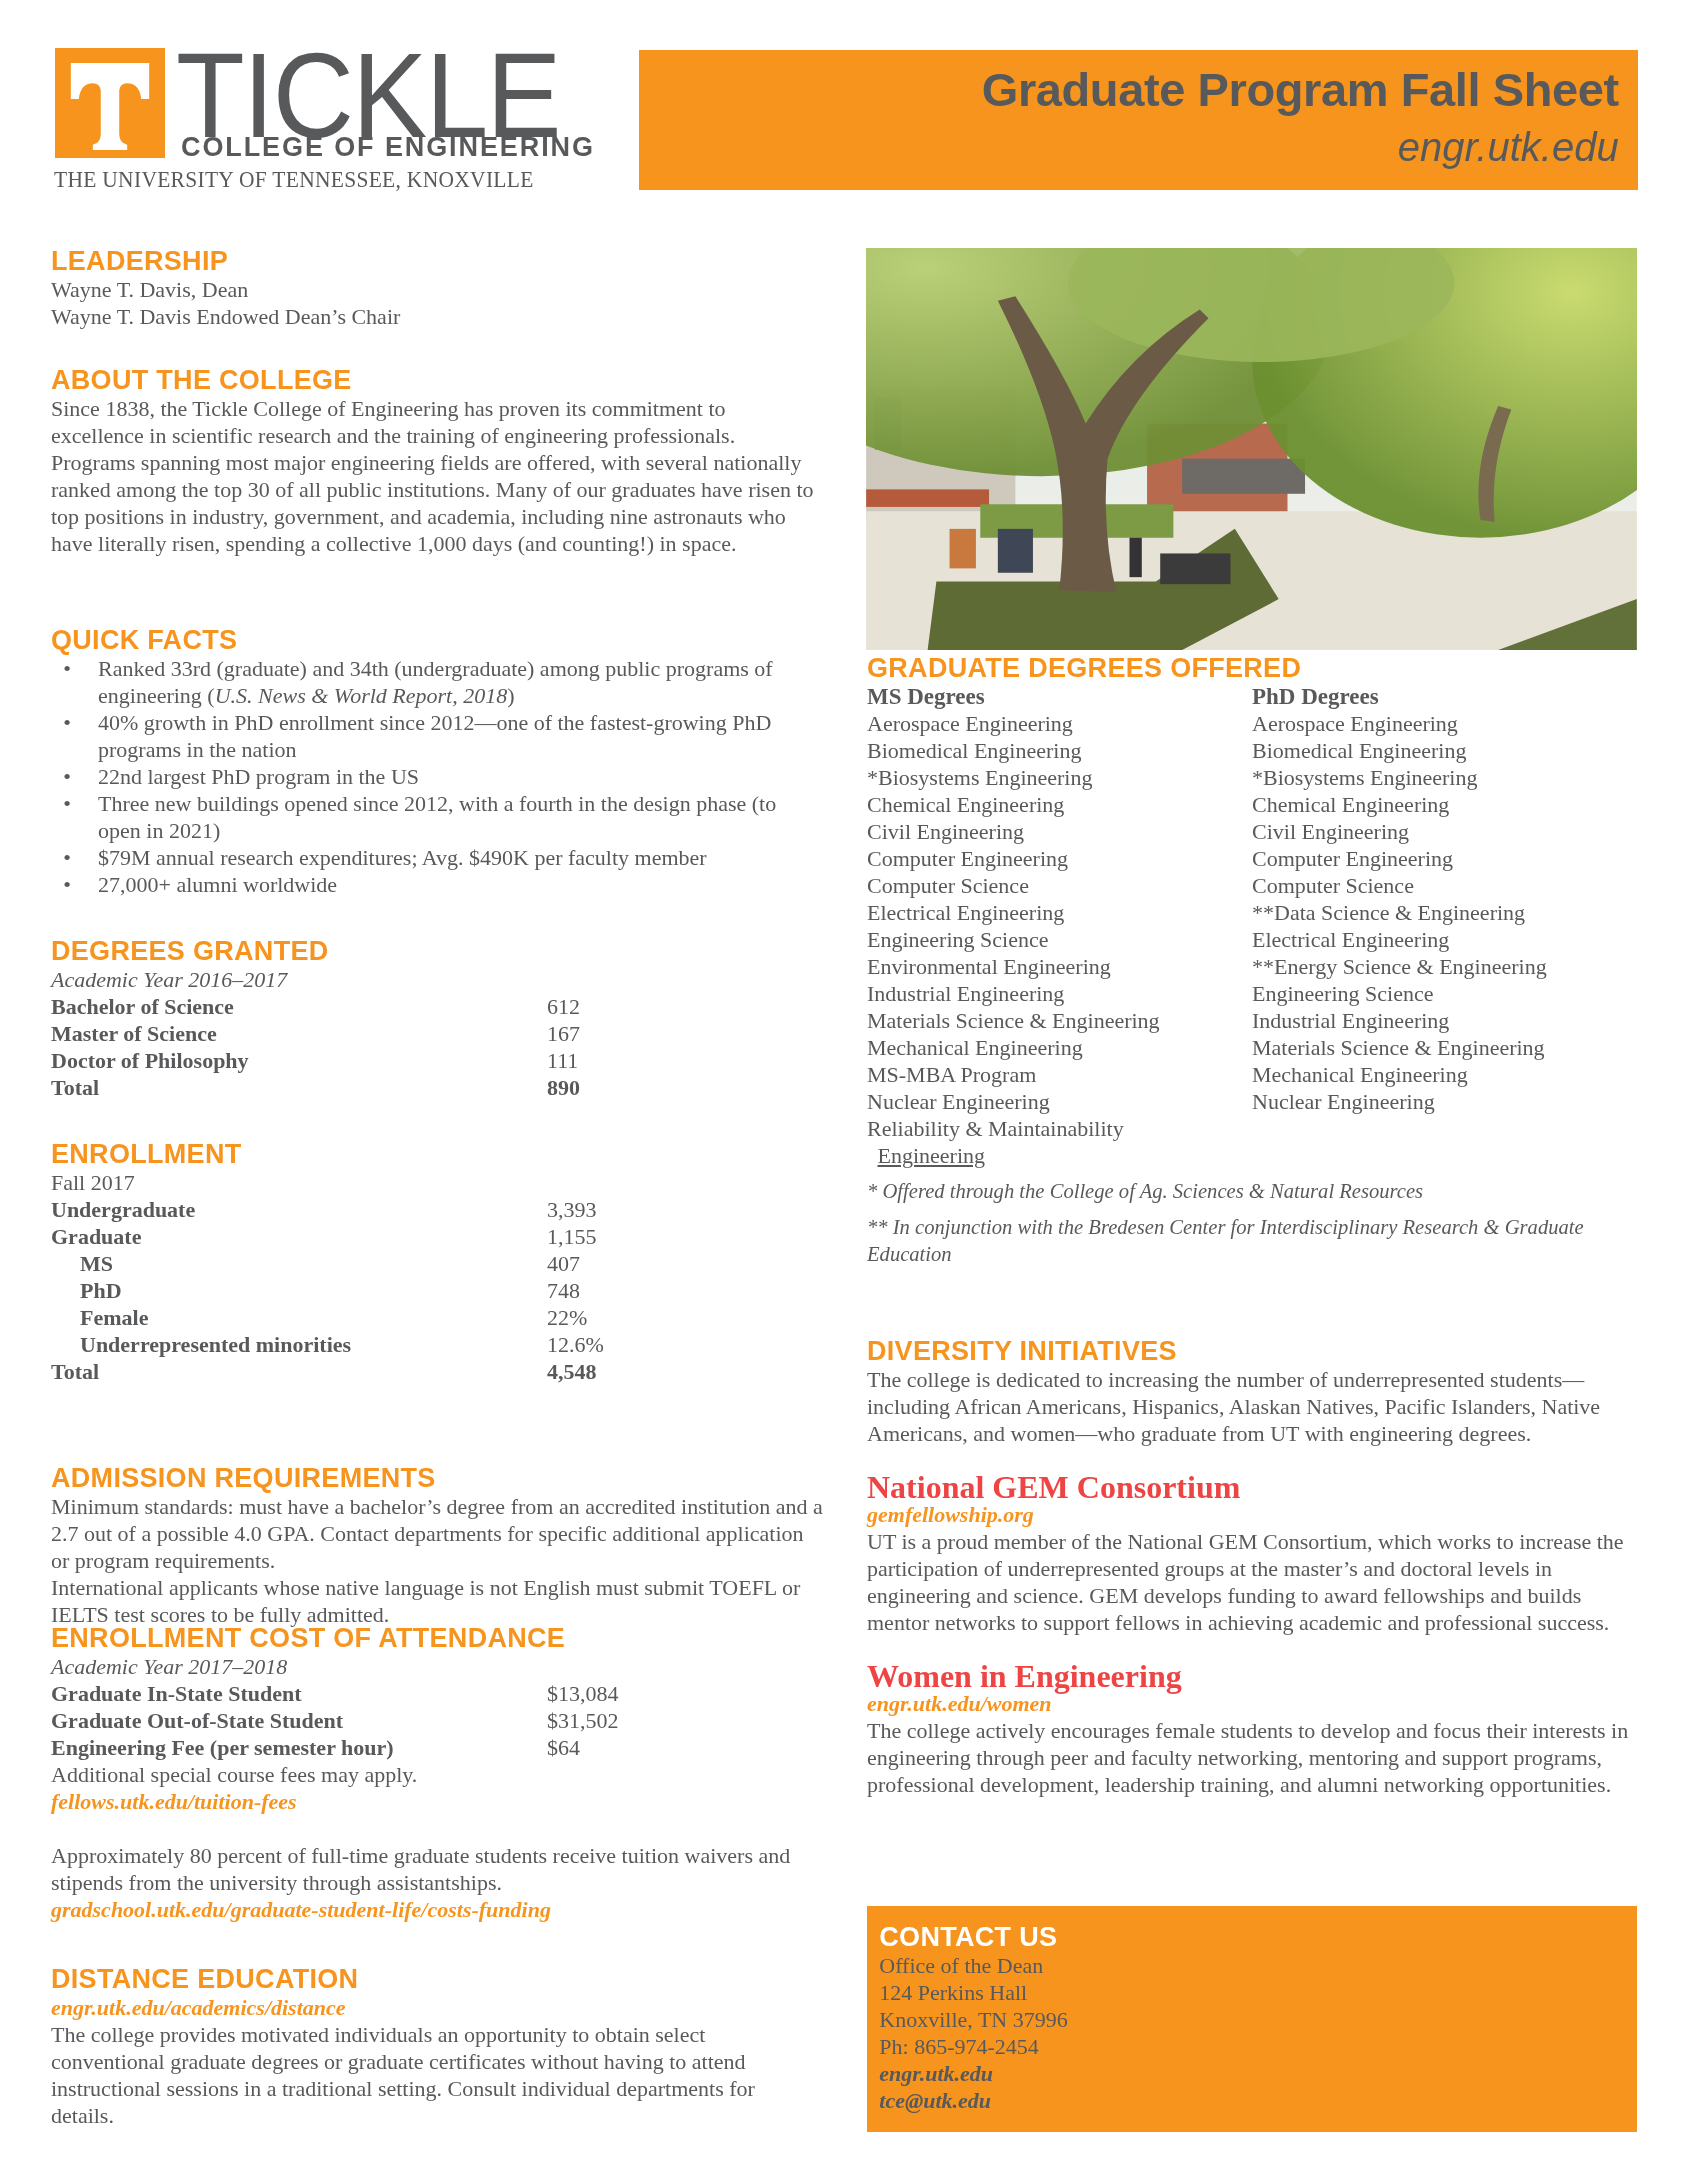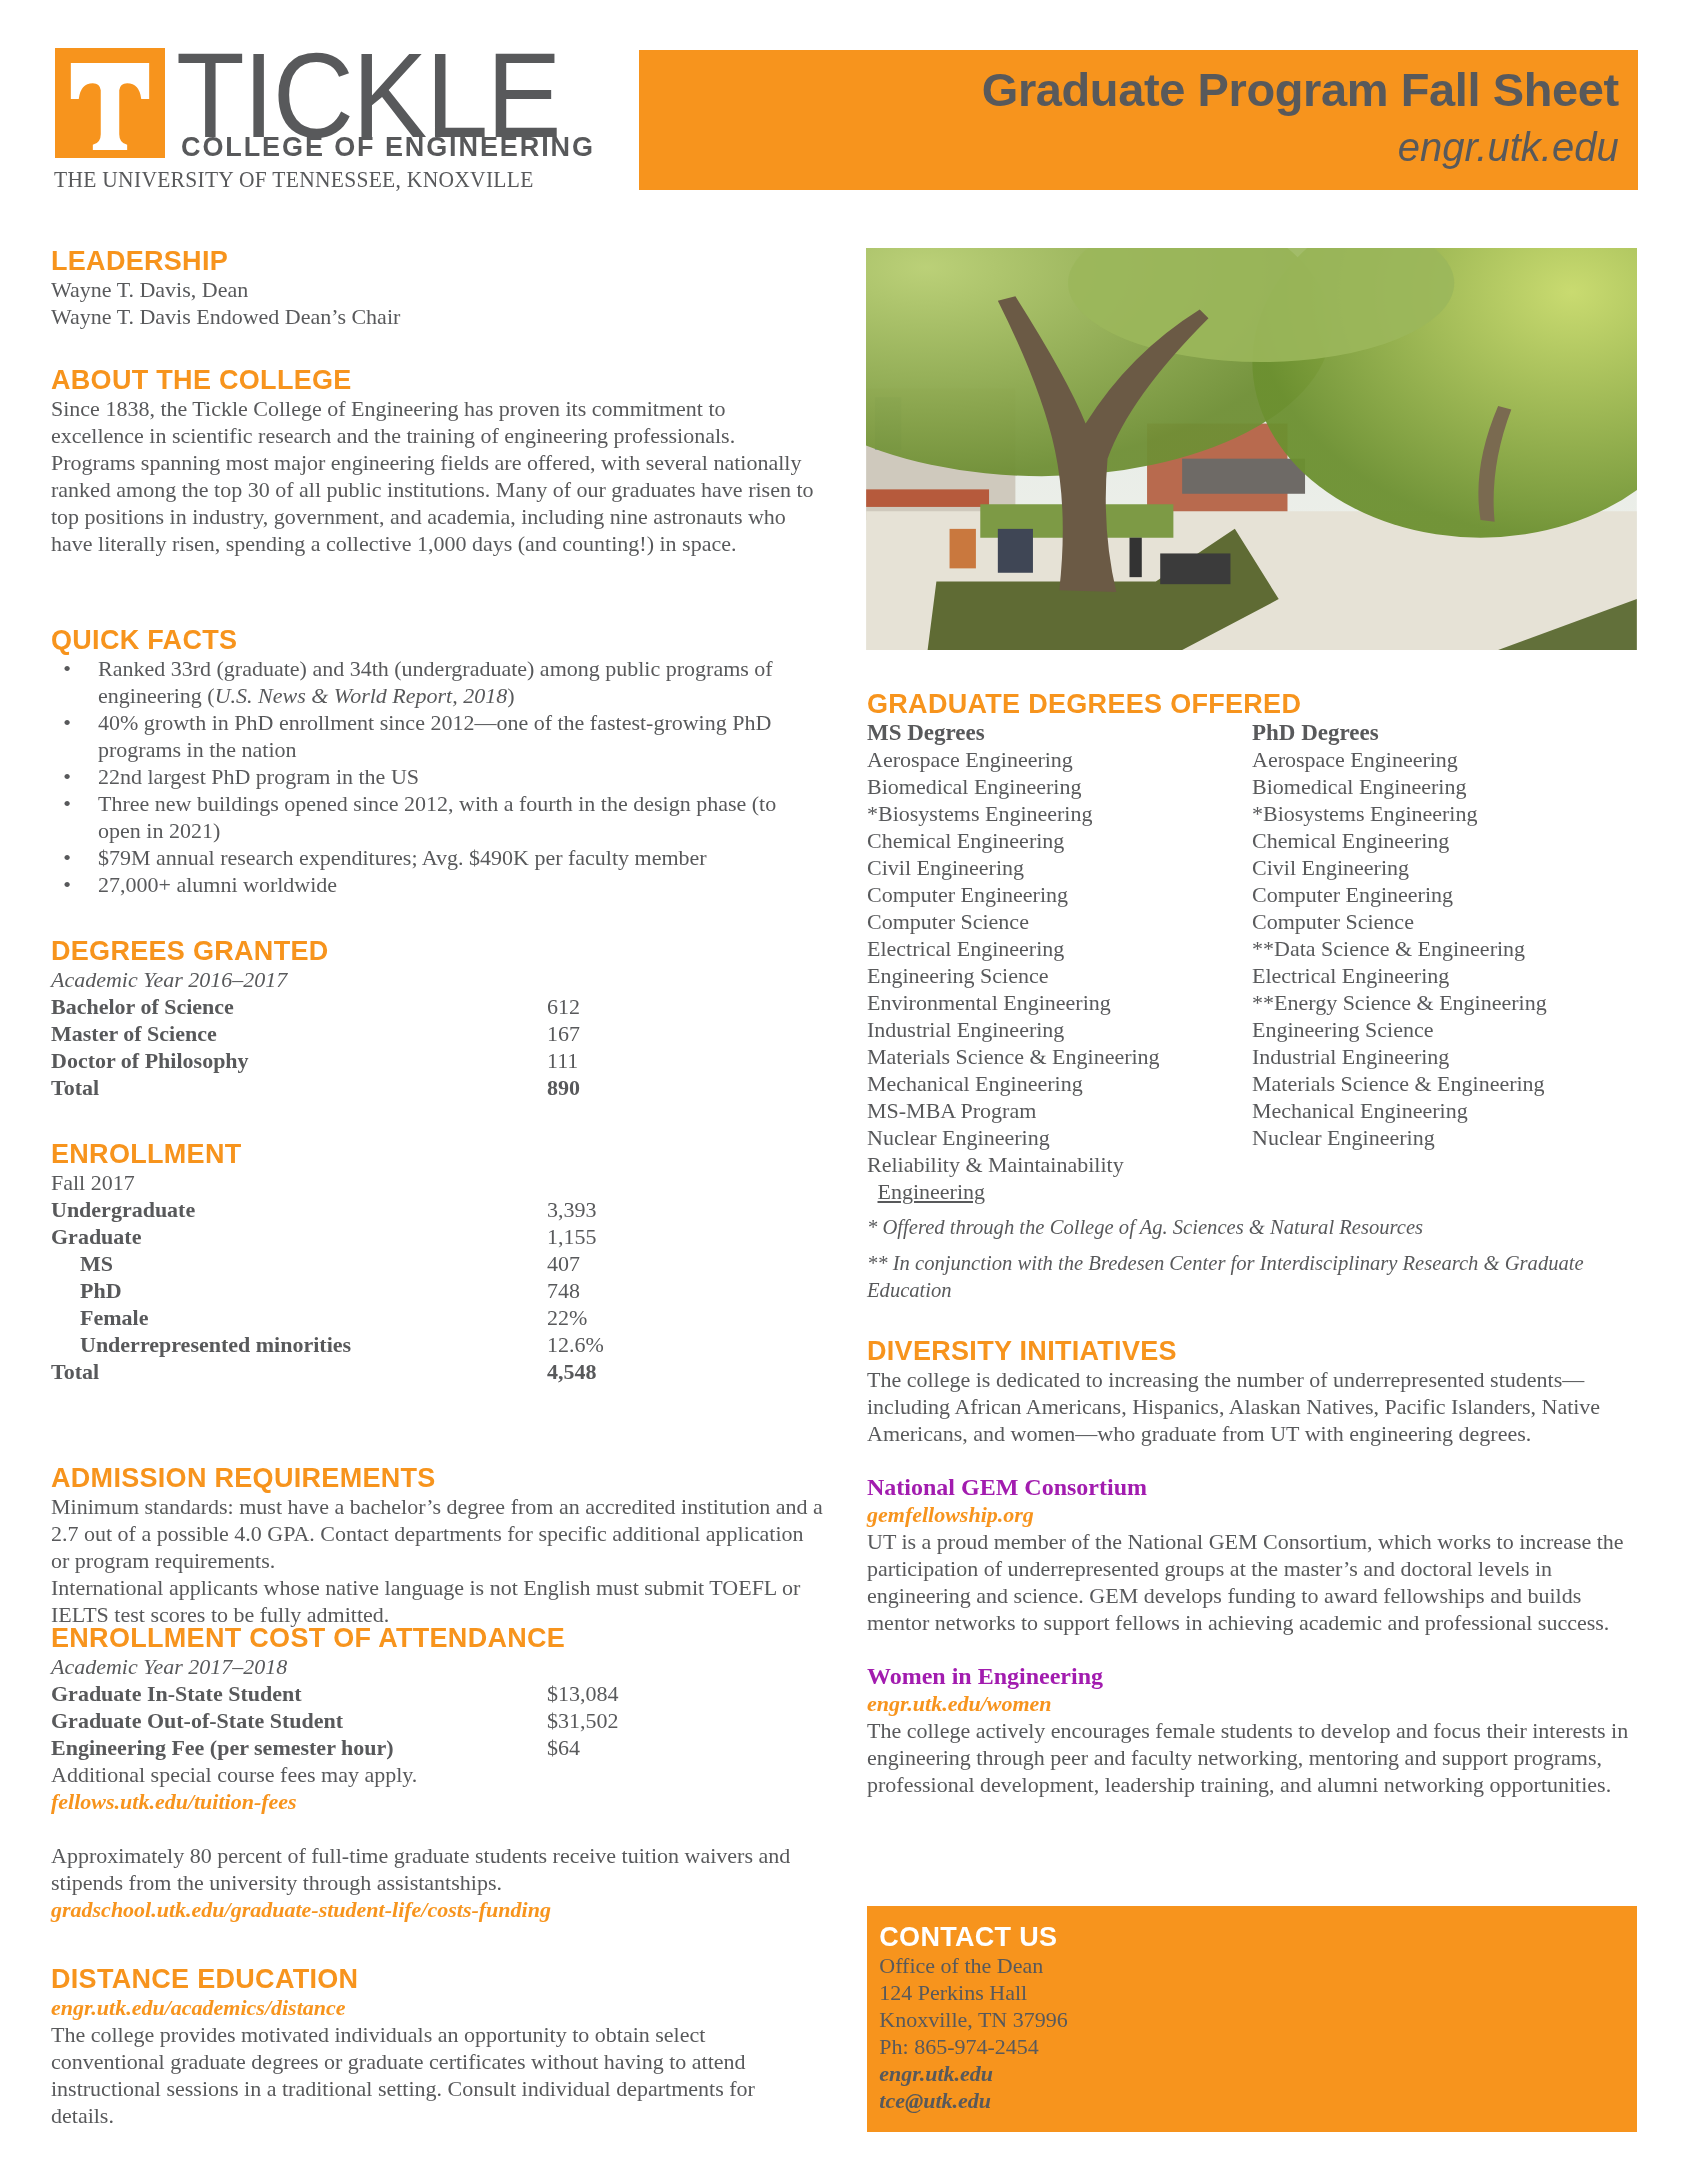--- a/index.html
+++ b/index.html
@@ -38,21 +38,21 @@
 
   .photo { left: 866px; top: 248px; width: 771px; height: 402px; overflow: hidden; }
 
   .deg-cols { display: flex; }
   .deg-col { width: 403px; }
   .deg-col .sub { font-weight: bold; font-size: 23px; line-height: 27px; }
 
   .contact-box { left: 867px; top: 1906px; width: 770px; height: 226px; background: #F7941D; padding: 16px 0 0 12.3px; }
   .contact-box .h { color: #ffffff; }
   .contact-box .link2 { font-family: "Liberation Serif", "DejaVu Serif", serif; font-style: italic; font-weight: bold; font-size: 22px; line-height: 27px; color: #58595B; }
-  .sub-title { font-family: "Liberation Serif", "DejaVu Serif", serif; font-weight: bold; font-size: 24px; line-height: 27px; color: #a21caf; }
+  .sub-title { font-family: "Liberation Serif", "DejaVu Serif", serif; font-weight: bold; font-size: 32px; line-height: 27px; color: #ef4444; }
 </style>
 </head>
 <body>
 
 <div class="abs logo-box">
   <svg class="abs logo-t" viewBox="0 0 125 125" width="110" height="110">
     <path d="M18 17 H107 V58 H98 Q96 40 82 40 Q74 40 73 48 V98 Q73 108 82 110 V116 H43 V110 Q52 108 52 98 V48 Q51 40 43 40 Q29 40 27 58 H18 Z" fill="#ffffff"></path>
   </svg>
 </div>
 <div class="abs logo-word">TICKLE</div>
@@ -210,21 +210,21 @@
     <path d="M220 390 Q230 300 215 230 Q200 160 150 60 L170 55 Q230 150 250 200 Q300 120 380 70 L390 80 Q300 170 275 240 Q268 320 285 392 Z" fill="#6b5a45"></path>
     <path d="M700 310 Q690 250 720 180 L735 184 Q710 250 716 312 Z" fill="#7a6a50"></path>
 
     <rect x="95" y="320" width="30" height="45" fill="#c9783e"></rect>
     <rect x="150" y="320" width="40" height="50" fill="#3f4655"></rect>
     <rect x="335" y="348" width="80" height="35" fill="#3b3b3b"></rect>
     <rect x="300" y="330" width="14" height="45" fill="#333"></rect>
   </svg>
 </div>
 
-<section class="abs col-r" style="top:689px;">
+<section class="abs col-r" style="top:653px;">
   <div class="h">GRADUATE DEGREES OFFERED</div>
   <div class="deg-cols p">
     <div class="deg-col">
       <div class="sub">MS Degrees</div>
       <div>Aerospace Engineering</div>
       <div>Biomedical Engineering</div>
       <div>*Biosystems Engineering</div>
       <div>Chemical Engineering</div>
       <div>Civil Engineering</div>
       <div>Computer Engineering</div>

